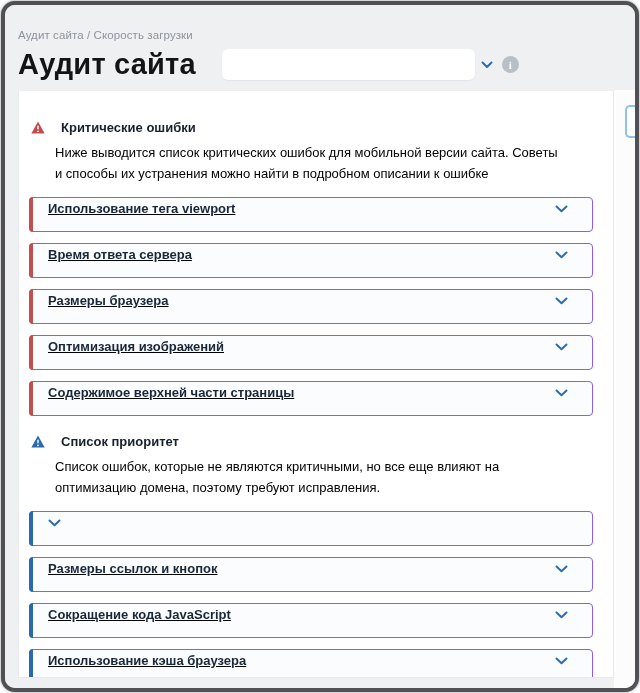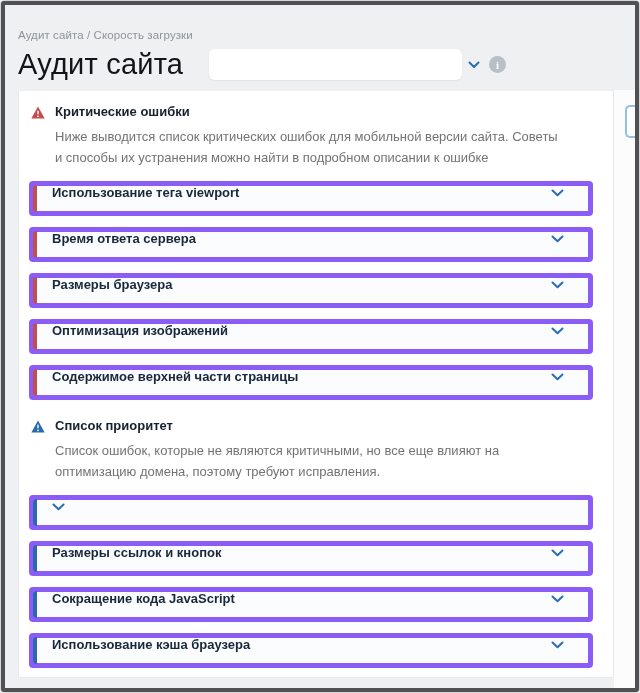--- a/index.html
+++ b/index.html
@@ -7,37 +7,37 @@
   body {
     font-family: "Liberation Sans", "DejaVu Sans", sans-serif;
     width: 640px; height: 693px; overflow: hidden;
   }
   .screen {
     position: relative; width: 640px; height: 693px; background: #ffffff;
   }
   .frame {
     position: absolute; inset: 1px;
     border: 4px solid #515155;
-    border-radius: 3px;
+    border-radius: 14px;
     overflow: hidden;
     background: #eef0f2;
     box-shadow: 0 0 3px rgba(0,0,0,.45);
   }
   
   .header {
     position: relative;
     height: 85px; background: #eef0f2;
     padding: 24px 0 0 13px;
   }
   .breadcrumb {
     font-size: 11.5px; color: #8d939c; letter-spacing: .1px;
   }
   .title-row { display: flex; align-items: center; margin-top: 7px; }
   .page-title {
-    font-size: 29px; font-weight: 400; color: #121417; letter-spacing: .2px;
+    font-size: 29px; font-weight: 700; color: #121417; letter-spacing: .2px;
   }
   .domain-select {
     margin-left: 26px;
     width: 253px; height: 31px;
     background: #ffffff; border: none; border-radius: 6px;
     box-shadow: 0 1px 2px rgba(0,0,0,.06);
     appearance: none; outline: none;
     font-size: 13px; color: #333;
   }
   .select-chevron { margin-left: 6px; display: inline-flex; }
@@ -56,42 +56,43 @@
   }
   .card {
     position: absolute; left: 13px; top: 0; width: 596px; height: 588px;
     background: #ffffff;
     border: 1px solid #e7eaed; border-top-color: #edeff1;
     border-radius: 2px 2px 0 0;
     padding: 13px 20px 0 10px;
     overflow: hidden;
   }
   .section-head {
-    display: flex; align-items: flex-end; gap: 10px;
-    margin: 0 0 7px 2px;
+    display: flex; align-items: center; gap: 16px;
+    margin: 16px 0 7px 2px;
   }
   .tri-icon { display: inline-flex; flex: none; }
   .tri-critical { color: #c24c4c; }
   .tri-medium  { color: #2a69ae; }
   .section-title { font-size: 13px; font-weight: bold; color: #17212e; }
   .section-desc {
     margin: 0 30px 13px 26px;
-    font-size: 13px; color: #737373; line-height: 21px;
+    font-size: 13px; color: #000000; line-height: 21px;
     max-width: 540px;
   }
   .acc-list { list-style: none; }
   .accordion {
     position: relative;
     height: 35px; margin-bottom: 11px;
     display: flex; align-items: center; justify-content: space-between;
     background: #fbfcfd;
-    border: 5px solid #8b5cf6;
+    border: 1px solid #8b5cf6;
     border-radius: 4px;
     padding: 0 24px 12px 18px;
     cursor: pointer;
+    text-decoration: underline;
   }
   .accordion::before {
     content: ""; position: absolute; left: -1px; top: -1px; bottom: -1px;
     width: 4px; border-radius: 4px 0 0 4px;
   }
   .acc-critical::before { background: #c0504f; }
   .acc-medium::before  { background: #2a69ae; }
   .acc-title { font-size: 13px; font-weight: bold; color: #18273a; }
   .acc-chevron { display: inline-flex; flex: none; }
   .section-medium { margin-top: 18px; }

